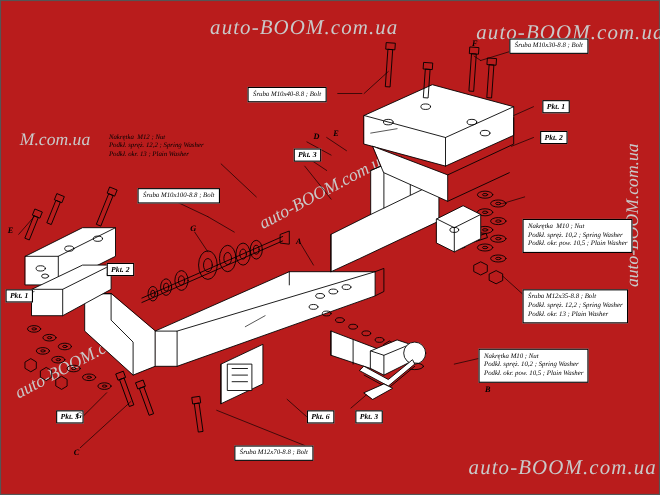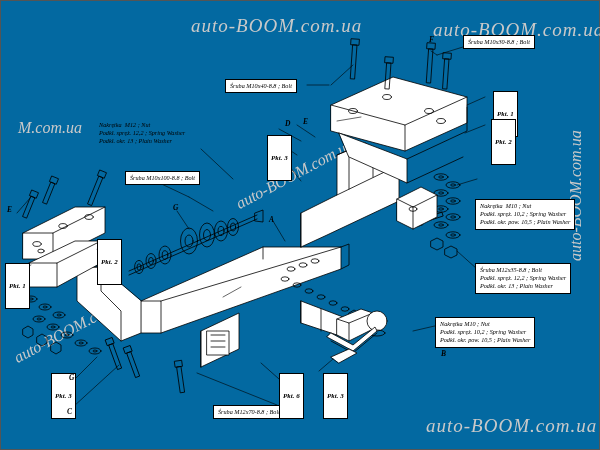--- a/index.html
+++ b/index.html
@@ -7,21 +7,21 @@
     width:600px;height:450px;
     background:#ffffff;
     font-family:"Liberation Serif", serif;
     overflow:hidden;
     position:relative;
   }
   #sheet{
     position:absolute;left:0;top:0;width:600px;height:450px;
     border:1px solid #555;
     box-sizing:border-box;
-    background:#0369a1;
+    background:#b91c1c;
   }
   .wm{
     position:absolute;
     color:#c9c9c9;
     font-family:"Liberation Serif", serif;
     font-style:italic;
     white-space:nowrap;
     pointer-events:none;
     user-select:none;
   }
@@ -49,21 +49,21 @@
   }
   .tagbox{
     position:absolute;
     font-size:7px;
     font-weight:bold;
     font-style:italic;
     font-family:"Liberation Serif", serif;
     color:#000;
     border:1px solid #000;
     background:#fff;
-    padding:18px 3px;
+    padding:1px 3px;
     white-space:nowrap;
   }
   .note{
     position:absolute;
     border:1px solid #000;
     background:#fff;
     padding:2px 4px;
     font-size:6.2px;
     line-height:8.2px;
     font-style:italic;

